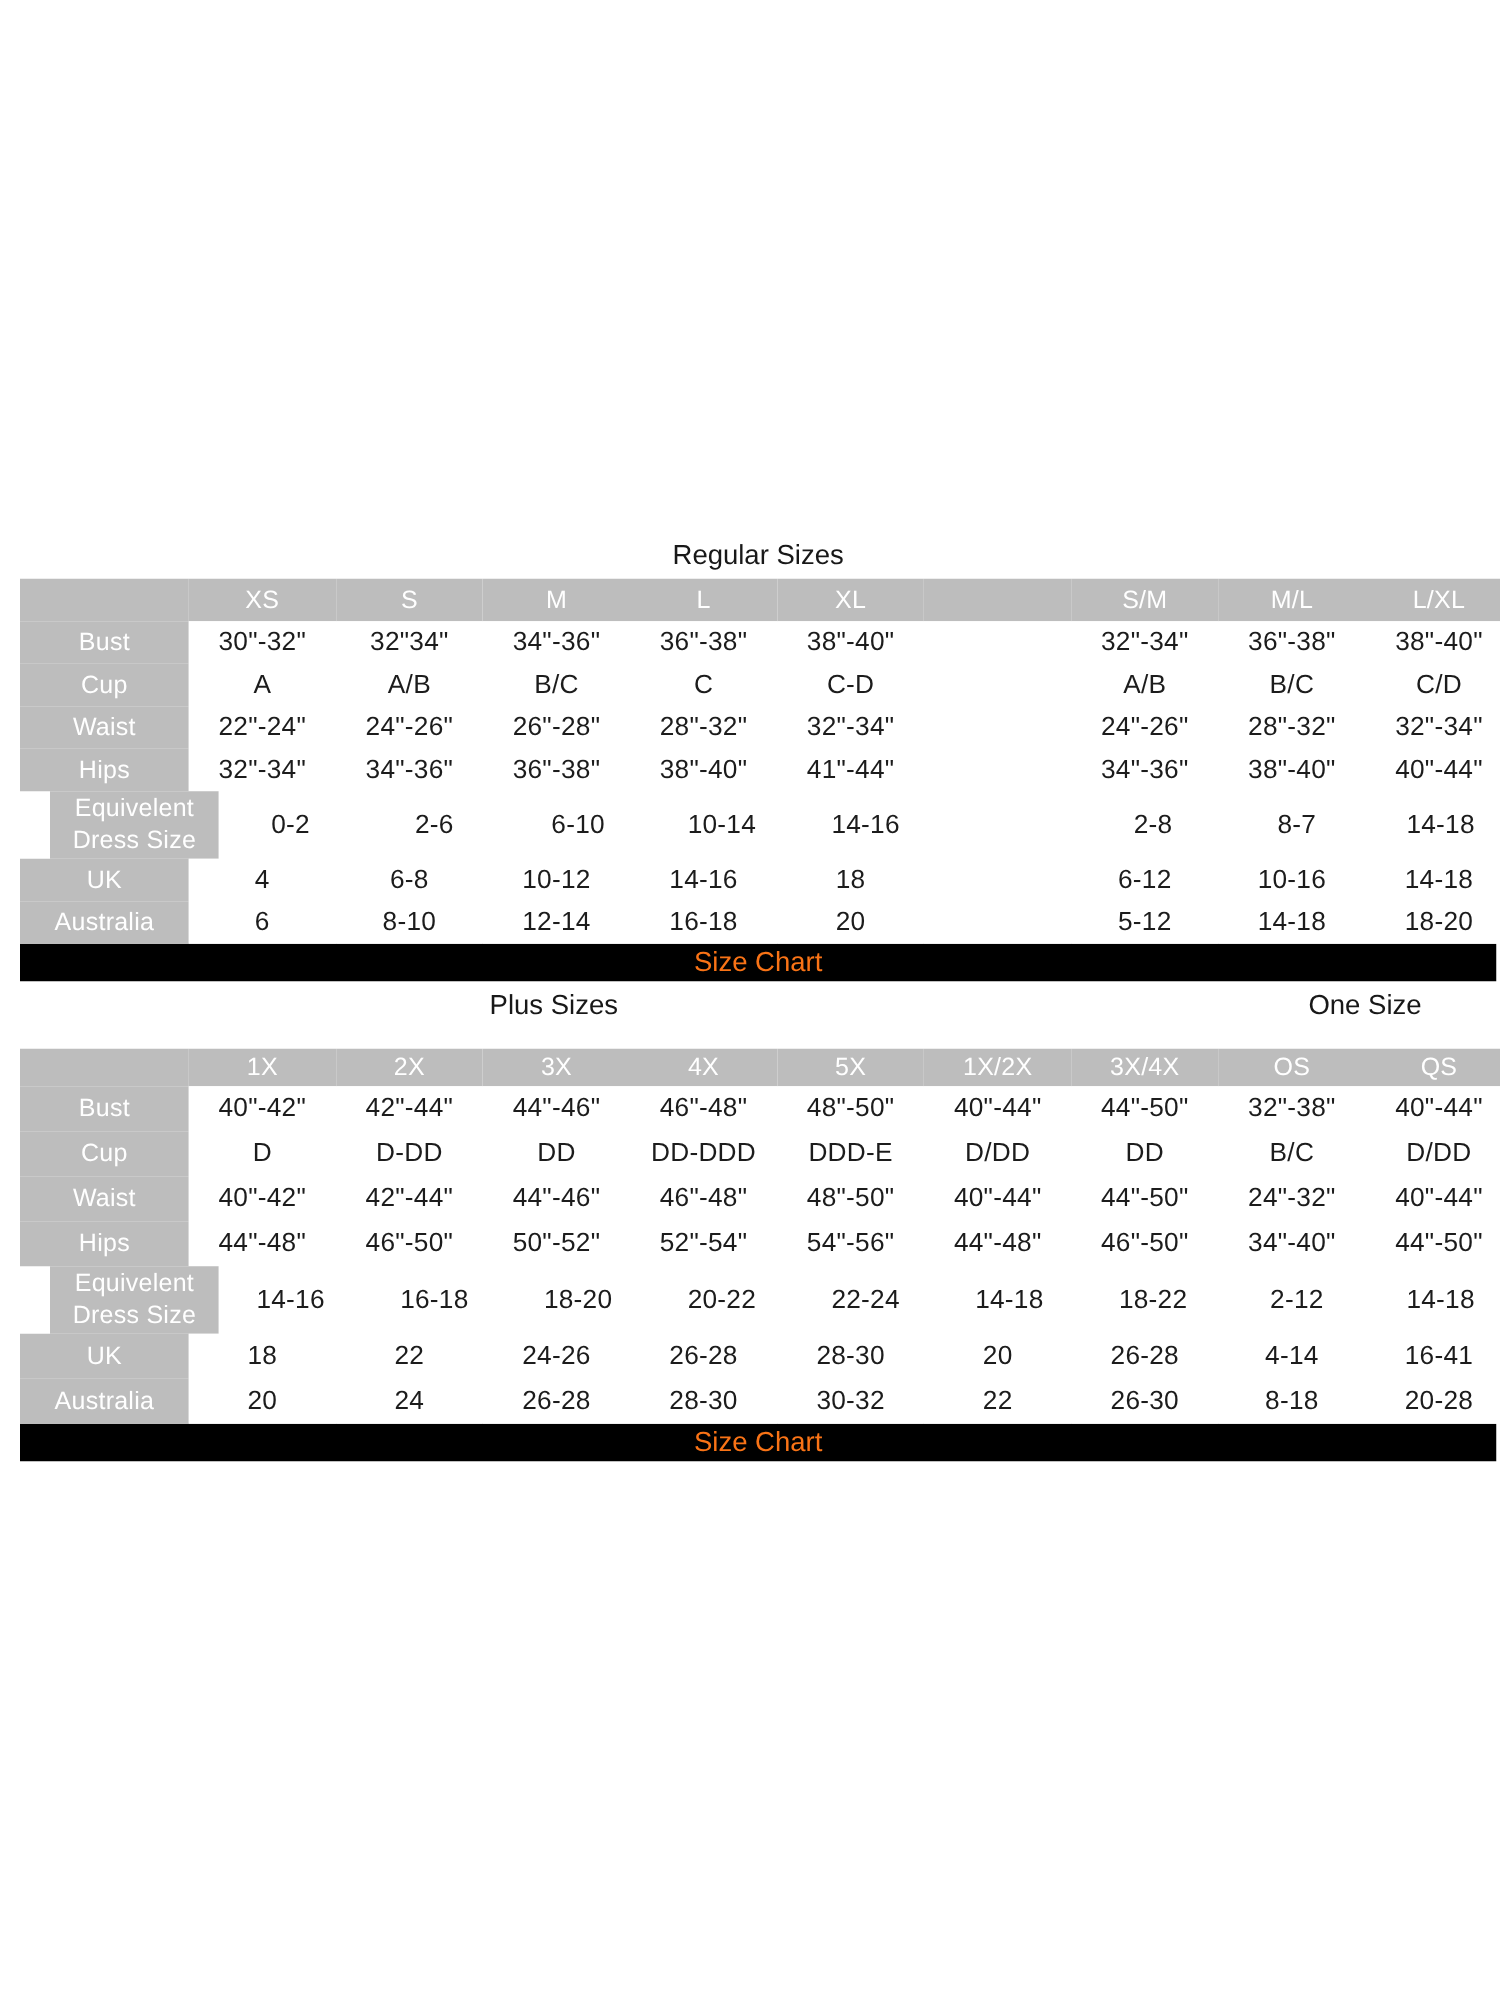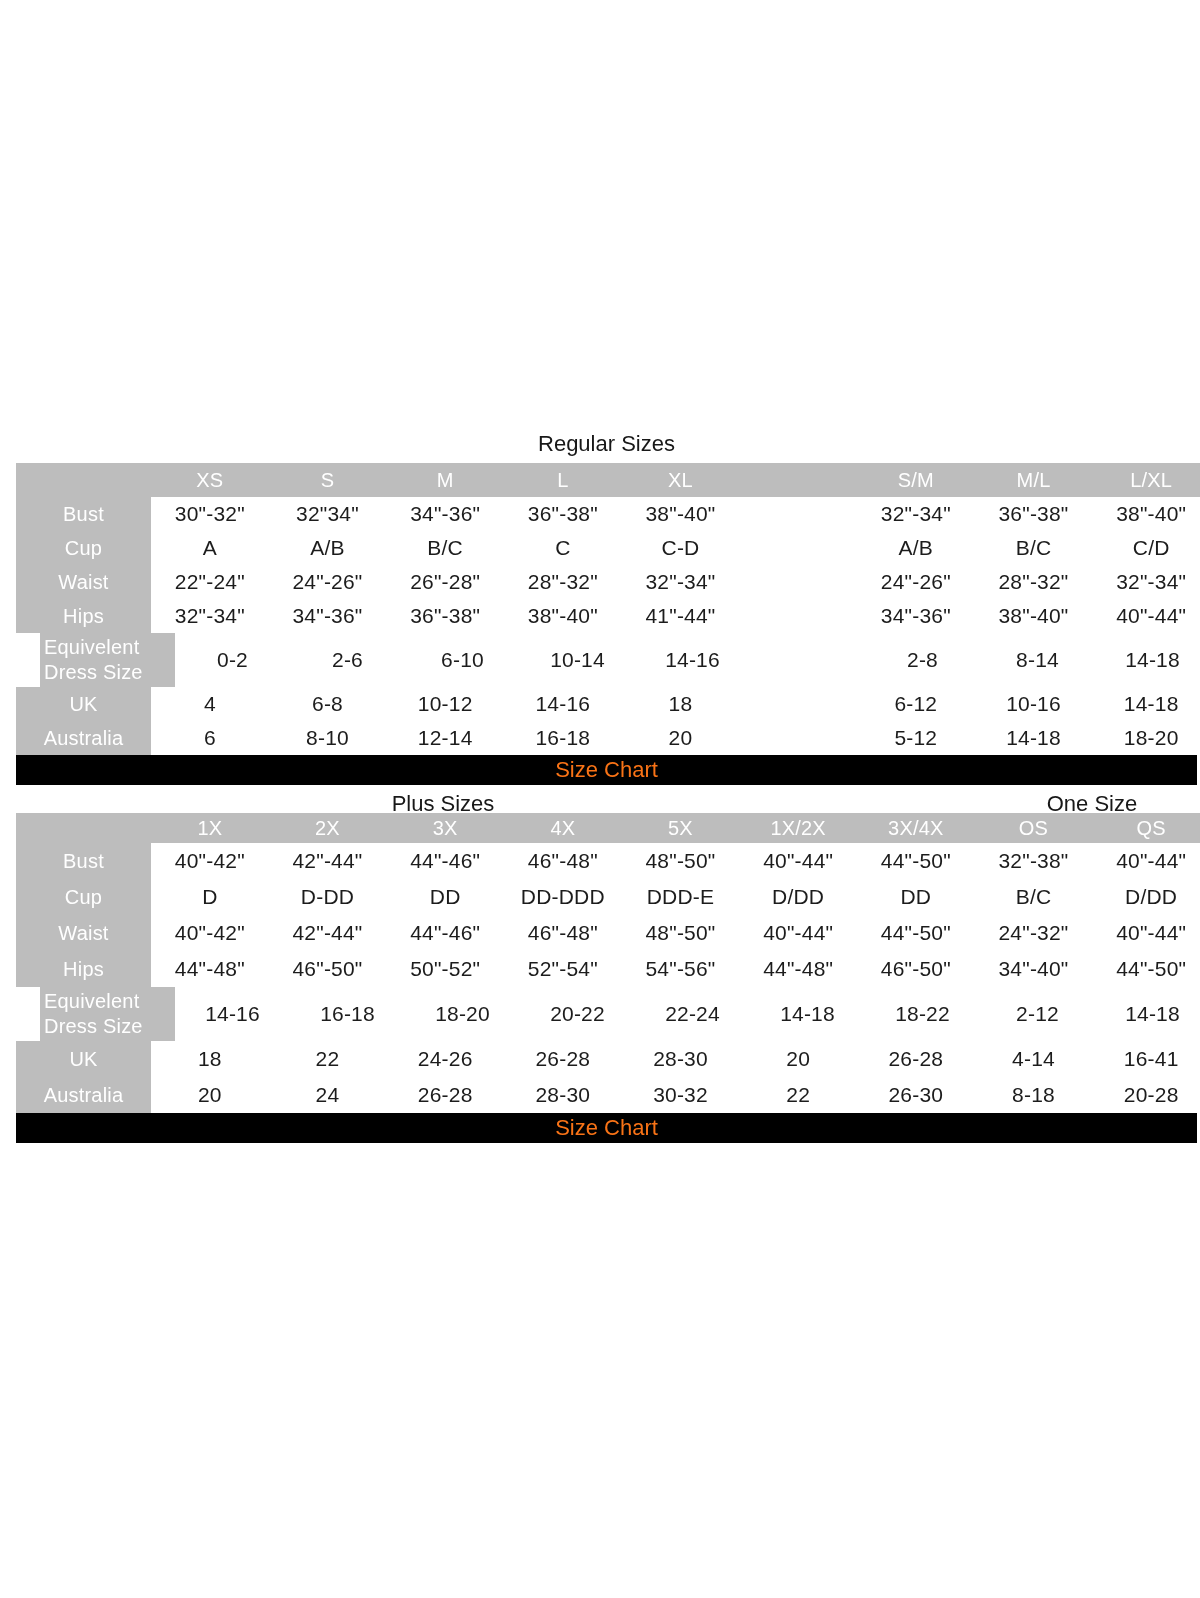--- a/index.html
+++ b/index.html
@@ -45,40 +45,41 @@
     justify-content: center;
     font-size: 21px;
     letter-spacing: 0.2px;
   }
   .head-cell, .label-cell, .corner-cell {
     background: #bdbdbd;
     color: #ffffff;
     font-size: 20px;
   }
   .label-cell {
+    text-align: center;
     line-height: 1.25;
     padding: 2px 4px;
     box-sizing: border-box;
   }
   .data-cell {
     background: #ffffff;
     color: #1c1c1c;
   }
   .bar {
     height: 30px;
     background: #000000;
     color: #f97316;
     display: flex;
     align-items: center;
     justify-content: center;
     font-size: 22px;
   }
   .titlerow2 {
     position: relative;
-    height: 28px;
+    height: 54px;
   }
   .titlerow2 .plus-title,
   .titlerow2 .one-size-title {
     position: absolute;
     top: 0;
     height: 38px;
     display: flex;
     align-items: center;
     justify-content: center;
     font-size: 22px;
@@ -157,21 +158,21 @@
       </div>
       <div class="trow tall">
         <div class="cell label-cell">Equivelent Dress Size</div>
         <div class="cell data-cell">0-2</div>
         <div class="cell data-cell">2-6</div>
         <div class="cell data-cell">6-10</div>
         <div class="cell data-cell">10-14</div>
         <div class="cell data-cell">14-16</div>
         <div class="cell data-cell"></div>
         <div class="cell data-cell">2-8</div>
-        <div class="cell data-cell">8-14</div>
+        <div class="cell data-cell">8-7</div>
         <div class="cell data-cell">14-18</div>
       </div>
       <div class="trow">
         <div class="cell label-cell">UK</div>
         <div class="cell data-cell">4</div>
         <div class="cell data-cell">6-8</div>
         <div class="cell data-cell">10-12</div>
         <div class="cell data-cell">14-16</div>
         <div class="cell data-cell">18</div>
         <div class="cell data-cell"></div>

